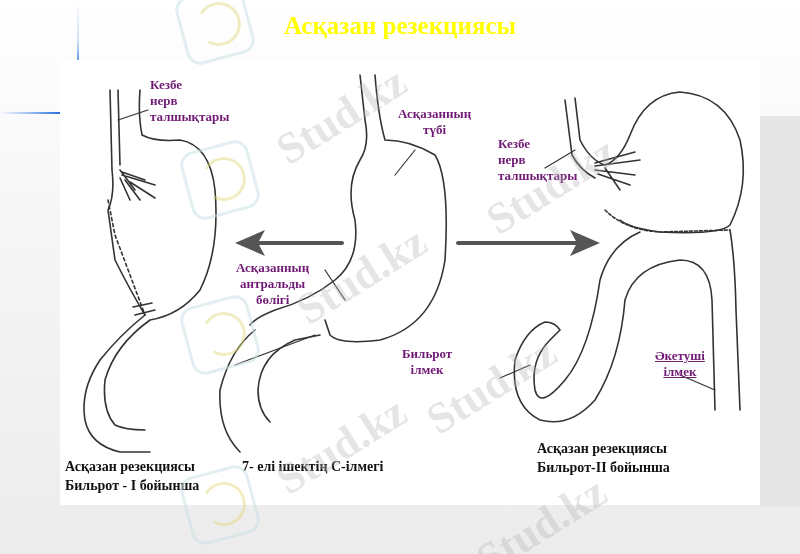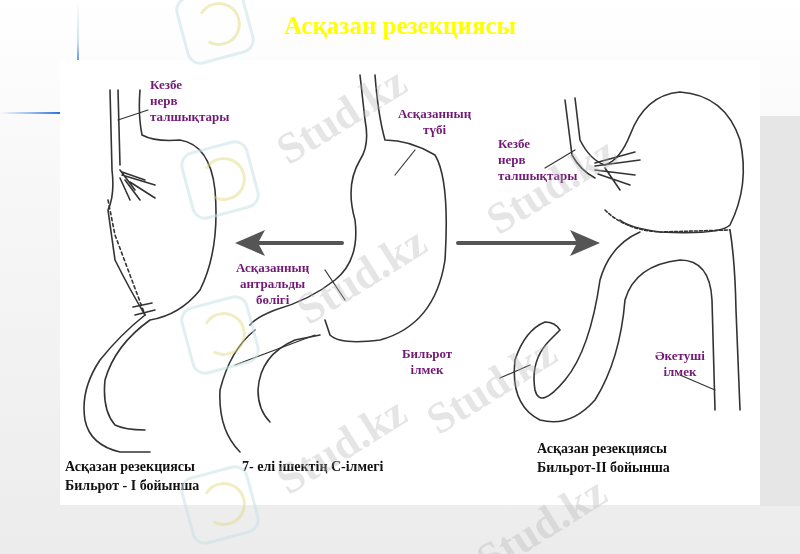--- a/index.html
+++ b/index.html
@@ -85,21 +85,21 @@
   <div class="lbl center" style="left:338px;top:46px;">Асқазанның
 түбі</div>
   <div class="lbl" style="left:438px;top:76px;">Кезбе
 нерв
 талшықтары</div>
   <div class="lbl center" style="left:176px;top:200px;">Асқазанның
 антральды
 бөлігі</div>
   <div class="lbl center" style="left:342px;top:286px;">Бильрот
 ілмек</div>
-  <div class="lbl center" style="left:595px;top:288px;">Әкетуші
+  <div class="lbl center" style="left:595px;top:288px;text-decoration:underline;">Әкетуші
 ілмек</div>
 
   <div class="cap" style="left:5px;top:397px;">Асқазан резекциясы
 Бильрот - І бойынша</div>
   <div class="cap" style="left:182px;top:397px;">7- елі ішектің С-ілмегі</div>
   <div class="cap" style="left:477px;top:379px;">Асқазан резекциясы
 Бильрот-ІІ бойынша</div>
 </div>
 
 <div class="title">Асқазан резекциясы</div>

